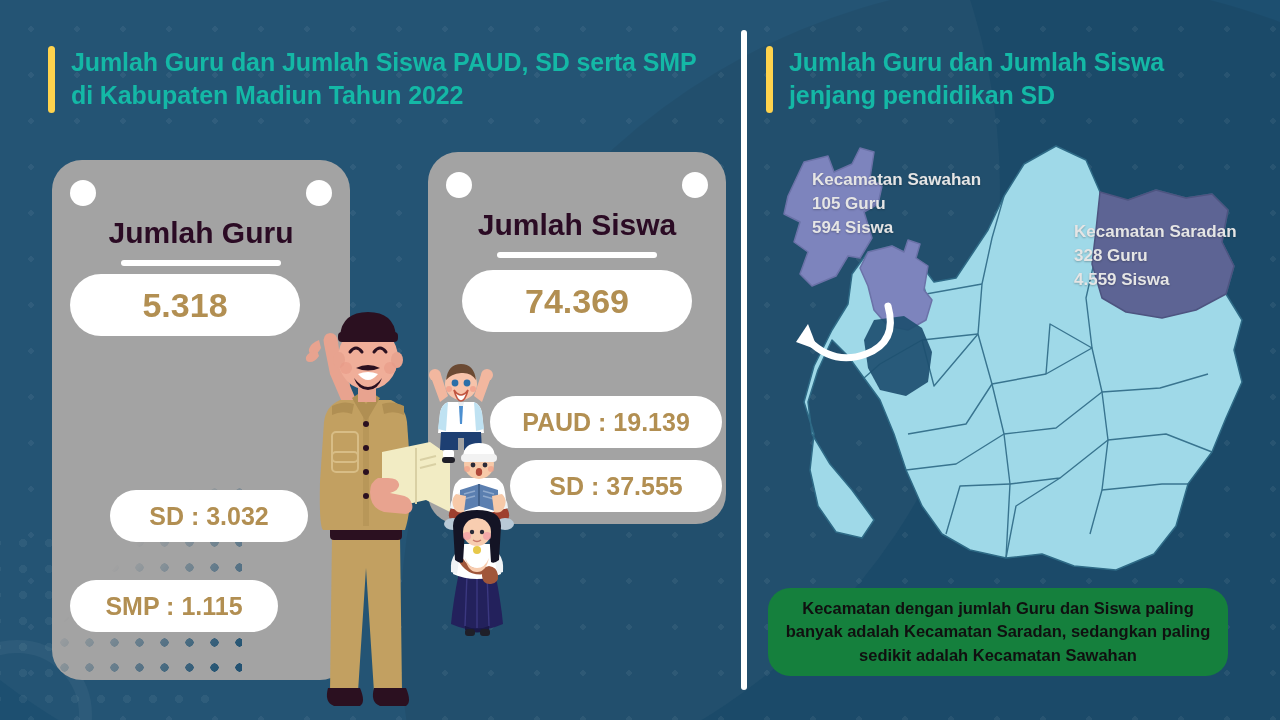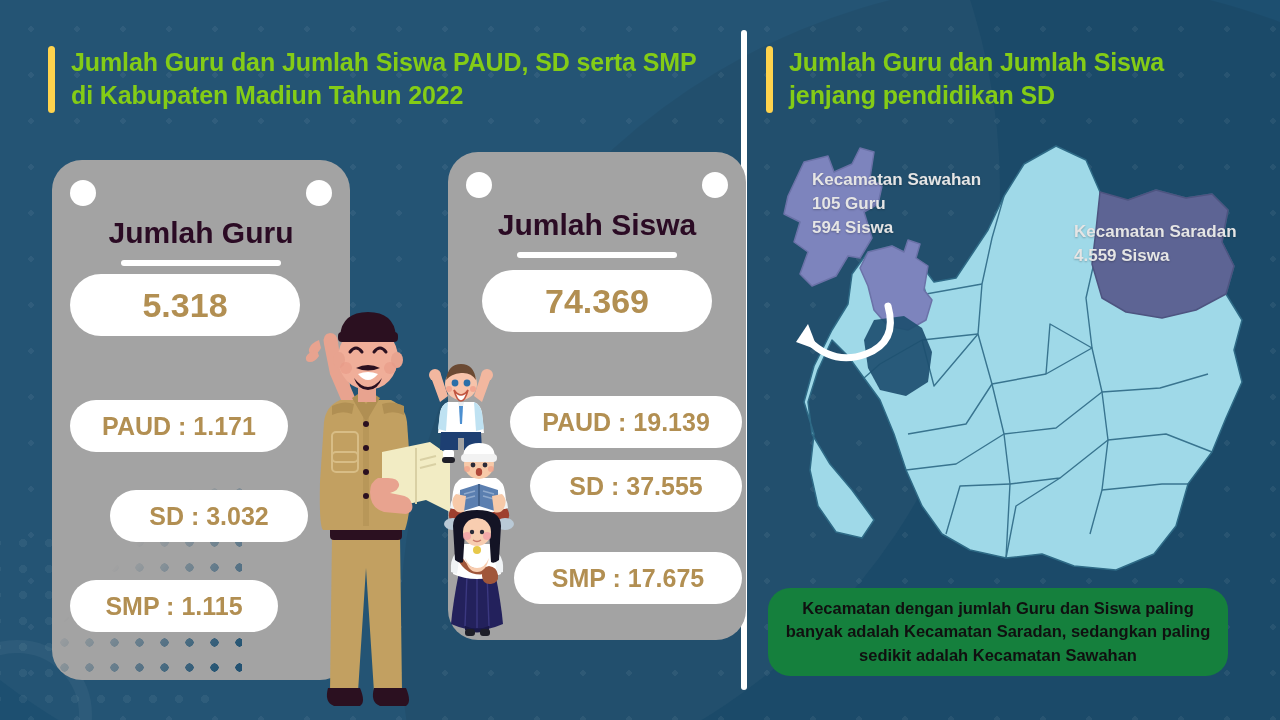--- a/index.html
+++ b/index.html
@@ -76,38 +76,38 @@
     align-items: stretch;
     gap: 16px;
   }
   .heading .bar {
     width: 7px;
     border-radius: 4px;
     background: #ffd34d;
     flex: none;
   }
   .heading .htxt {
-    color: #84cc16;
+    color: #14b8a6;
     font-size: 25px;
     font-weight: bold;
     line-height: 1.33;
     letter-spacing: -0.1px;
   }
   #heading-left { left: 48px; top: 46px; width: 660px; }
   #heading-right { left: 766px; top: 46px; width: 470px; }
 
   
   .stat-card {
     position: absolute;
     background: #a3a3a3;
     border-radius: 30px;
     overflow: hidden;
   }
   #card-guru  { left: 52px;  top: 160px; width: 298px; height: 520px; }
-  #card-siswa { left: 448px; top: 152px; width: 298px; height: 488px; }
+  #card-siswa { left: 428px; top: 152px; width: 298px; height: 372px; }
 
   .card-dots {
     position: absolute;
     left: 0; bottom: 0;
     width: 190px; height: 200px;
     background-image: radial-gradient(circle, #1d4f70 4px, transparent 4.3px);
     background-size: 25px 25px;
     -webkit-mask-image: linear-gradient(to top left, #000 8%, transparent 62%);
     mask-image: linear-gradient(to top left, #000 8%, transparent 62%);
     opacity: .95;
@@ -241,23 +241,20 @@
 
 <div class="stat-card" id="card-guru">
   <div class="card-dots"></div>
   <div class="hole l"></div>
   <div class="hole r"></div>
   <div class="card-title">Jumlah Guru</div>
   <div class="title-rule"></div>
 
   <div class="pill big" id="guru-total">
     <span>5.318</span>
-  </div>
-  <div class="pill sub" id="guru-paud">
-    <span>PAUD : 1.171</span>
   </div>
   <div class="pill sub" id="guru-sd">
     <span>SD : 3.032</span>
   </div>
   <div class="pill sub" id="guru-smp">
     <span>SMP : 1.115</span>
   </div>
 </div>
 
 <div class="stat-card" id="card-siswa">
@@ -446,19 +443,20 @@
   </svg>
 
   <div class="map-label" id="label-sawahan">
     <div>Kecamatan Sawahan</div>
     <div>105 Guru</div>
     <div>594 Siswa</div>
   </div>
 
   <div class="map-label" id="label-saradan">
     <div>Kecamatan Saradan</div>
+    <div>328 Guru</div>
     <div>4.559 Siswa</div>
   </div>
 </div>
 
 <div id="note-box">
   <div class="ntxt">Kecamatan dengan jumlah Guru dan Siswa paling banyak adalah Kecamatan Saradan, sedangkan paling sedikit adalah Kecamatan Sawahan</div>
 </div>
 
 </body></html>

